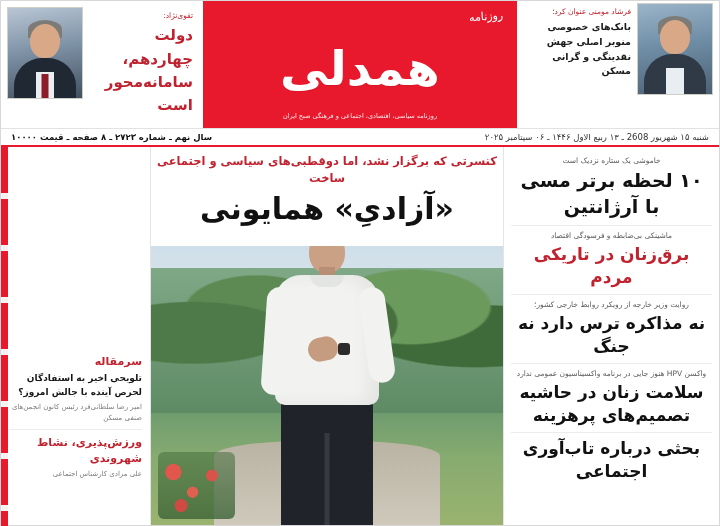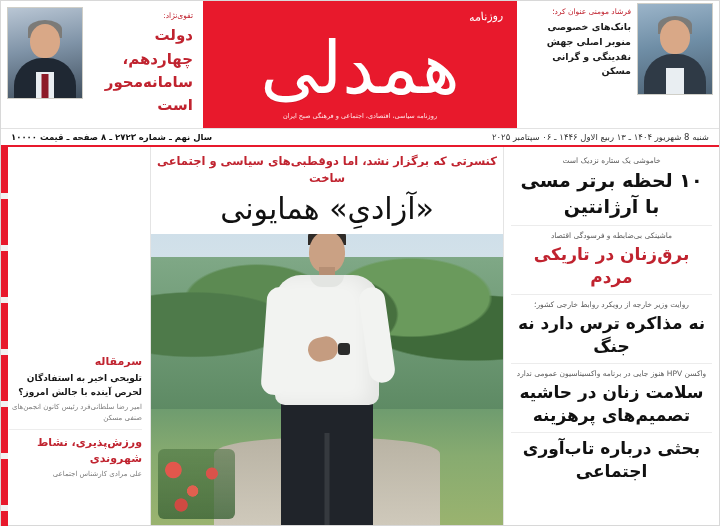--- a/index.html
+++ b/index.html
@@ -124,22 +124,22 @@
   }
   .mh-center .pre {
     position: absolute;
     top: 9px; right: 14px;
     font-size: 11px;
     color: #ffffff;
     transform: rotate(-4deg);
     letter-spacing: 0.5px;
   }
   .mh-logo {
-    font-size: 72px;
-    font-weight: normal;
+    font-size: 48px;
+    font-weight: bold;
     color: #ffffff;
     line-height: 1;
     letter-spacing: -2px;
     margin-top: 6px;
     text-shadow: 0 1px 0 rgba(0,0,0,.08);
   }
   .mh-center .sub {
     position: absolute;
     bottom: 8px;
     font-size: 6.5px;
@@ -219,24 +219,24 @@
     text-align: center;
     font-size: 11.5px;
     font-weight: bold;
     color: #c0232f;
     padding: 6px 6px 2px 6px;
     line-height: 1.45;
   }
   .lead-title {
     text-align: center;
     font-size: 30px;
-    font-weight: normal;
+    font-weight: bold;
     color: #111;
     line-height: 1.25;
-    padding: 2px 6px 6px 6px;
+    padding: 2px 6px 18px 6px;
     letter-spacing: -0.5px;
   }
   .lead-photo {
     flex: 1;
     position: relative;
     overflow: hidden;
     background: linear-gradient(180deg,#cfe0ea 0%, #a9c8b2 35%, #7aa780 70%, #5e8a66 100%);
   }
   
   .lp-sky { position:absolute; inset:0 0 62% 0; background:linear-gradient(180deg,#cfdfe9,#dfe9ec); }
@@ -397,21 +397,21 @@
         <div class="tie"></div>
       </div>
       <div class="mh-side-text">
         <div class="mh-side-kicker">تقوی‌نژاد:</div>
         <div class="mh-side-title-red">دولت چهاردهم، سامانه‌محور است</div>
       </div>
     </div>
   </div>
 
   <div class="datestrip">
-    <span class="right-part">شنبه 8 شهریور ۱۴۰۴ ـ ۱۳ ربیع الاول ۱۴۴۶ ـ ۰۶ سپتامبر ۲۰۲۵</span>
+    <span class="right-part">شنبه ۱۵ شهریور 2608 ـ ۱۳ ربیع الاول ۱۴۴۶ ـ ۰۶ سپتامبر ۲۰۲۵</span>
     <span class="mid-part">سال نهم ـ شماره ۲۷۲۳ ـ ۸ صفحه ـ قیمت ۱۰۰۰۰</span>
   </div>
 
   <div class="body-grid">
 
     <div class="col-right-teasers">
       <div class="teaser">
         <div class="teaser-kicker">خاموشی یک ستاره نزدیک است</div>
         <div class="teaser-title big">۱۰ لحظه برتر مسی با آرژانتین</div>
       </div>

